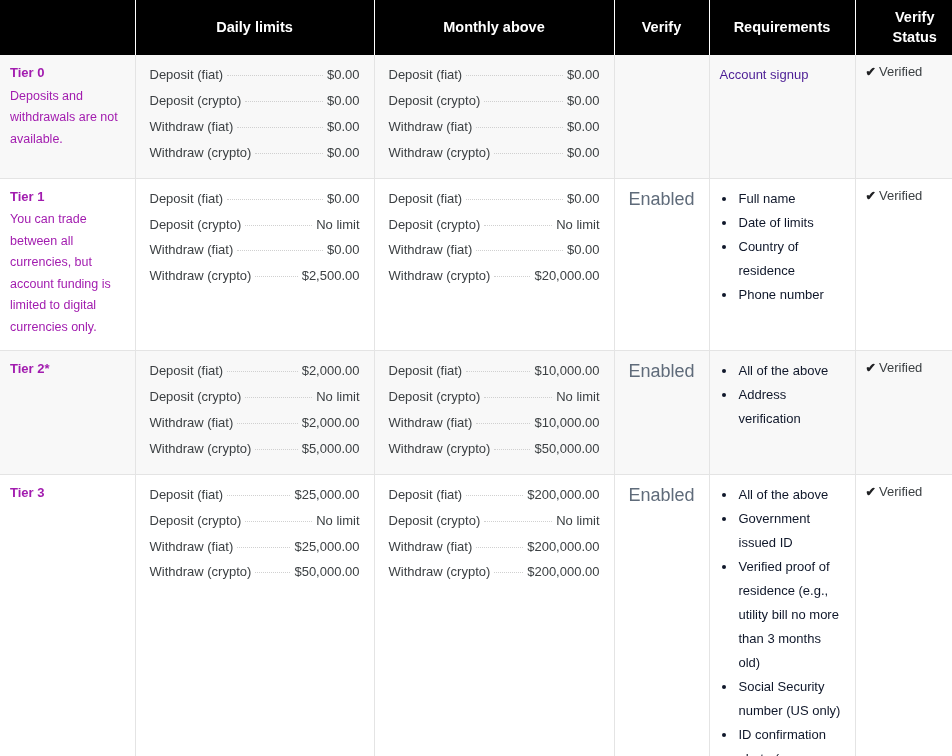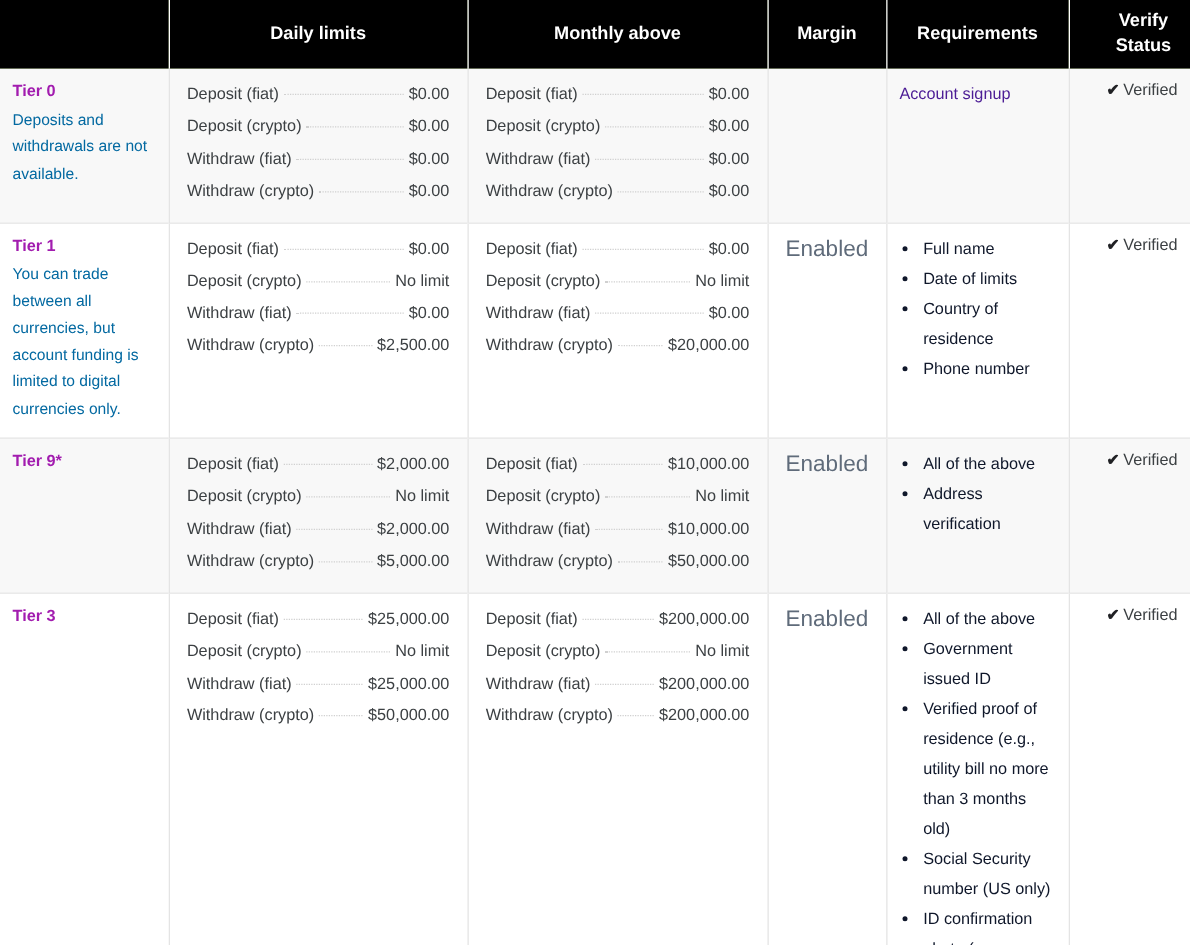--- a/index.html
+++ b/index.html
@@ -18,21 +18,21 @@
   }
 
   table.tier-table {
     width: 952px;
     border-collapse: collapse;
     table-layout: fixed;
   }
 
   
   thead tr {
-    background: #bef264;
+    background: #4c1d95;
   }
   thead th {
     background: #000000;
     color: #ffffff;
     font-weight: bold;
     font-size: 14.5px;
     text-align: center;
     vertical-align: middle;
     padding: 8px 6px;
     height: 34px;
@@ -69,21 +69,21 @@
 
   
   .tier-name {
     font-weight: bold;
     color: #a21caf;
     font-size: 13px;
     line-height: 1.5;
     margin-bottom: 3px;
   }
   .tier-desc {
-    color: #0369a1;
+    color: #a21caf;
     font-size: 12.5px;
     line-height: 1.72;
   }
 
   
   ul.limits {
     list-style: none;
     margin: 4px;
     padding: 0;
   }
@@ -139,21 +139,20 @@
     line-height: 1.85;
     color: #0f172a;
     padding-left: 2px;
   }
 
   
   .verify-wrap {
     font-size: 13px;
     color: #3c4043;
     white-space: nowrap;
-    text-align: right;
     line-height: 1.4;
   }
   .check-icon {
     color: #202124;
     font-weight: bold;
     margin-right: 3px;
     font-size: 12.5px;
   }
 </style>
 </head>
@@ -166,21 +165,21 @@
     <col style="width:240px">
     <col style="width:95px">
     <col style="width:146px">
     <col style="width:97px">
   </colgroup>
   <thead>
     <tr>
       <th class="col-tier"></th>
       <th>Daily limits</th>
       <th>Monthly above</th>
-      <th>Margin</th>
+      <th>Verify</th>
       <th>Requirements</th>
       <th class="col-verify">Verify Status</th>
     </tr>
   </thead>
   <tbody id="tier-rows">
       <tr class="row-shaded">
         <td class="col-tier">
           <div class="tier-name">Tier 0</div>
           <div class="tier-desc">Deposits and withdrawals are not available.</div>
         </td>
@@ -303,21 +302,21 @@
             <li>Country of residence</li>
             <li>Phone number</li>
           </ul>
         </td>
         <td class="col-verify">
           <div class="verify-wrap"><span class="check-icon">✔</span><span>Verified</span></div>
         </td>
       </tr>
       <tr class="row-shaded">
         <td class="col-tier">
-          <div class="tier-name">Tier 9*</div>
+          <div class="tier-name">Tier 2*</div>
         </td>
         <td>
           <ul class="limits">
             <li>
               <span class="limit-label">Deposit (fiat)</span>
               <span class="limit-dots"></span>
               <span class="limit-value">$2,000.00</span>
             </li>
             <li>
               <span class="limit-label">Deposit (crypto)</span>

